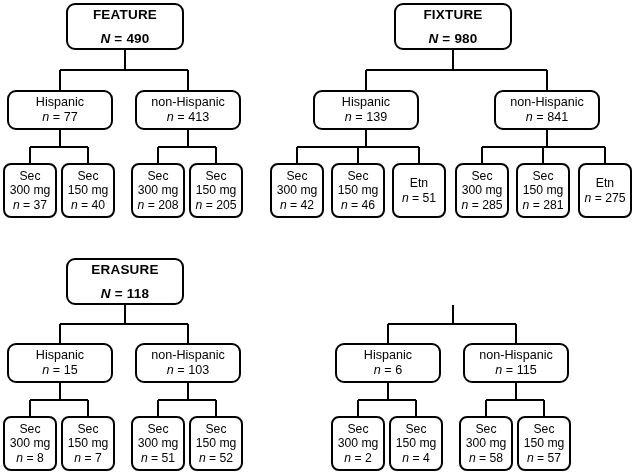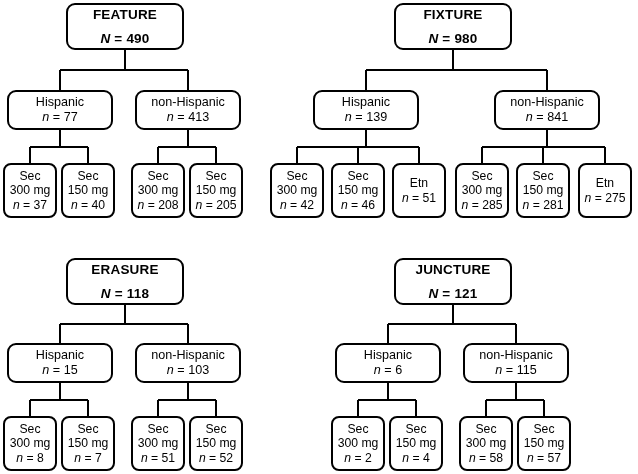--- a/index.html
+++ b/index.html
@@ -206,24 +206,20 @@
       <span class="line-1">Sec</span>
       <span class="line-2">300 mg</span>
       <span class="line-3"><span class="italic-n">n</span> = 51</span>
     </div>
     <div class="connector v-line" style="left: 214.8px; top: 400px; height: 16px;"></div>
     <div class="flow-box leaf" style="left: 189px; top: 416px; width: 54px; height: 55px;">
       <span class="line-1">Sec</span>
       <span class="line-2">150 mg</span>
       <span class="line-3"><span class="italic-n">n</span> = 52</span>
     </div>
-    <div class="flow-box root" style="left: 394px; top: 258px; width: 118px; height: 47px;">
-      <span class="line-1">JUNCTURE</span>
-      <span class="line-2"><span class="italic-n">N</span> = 121</span>
-    </div>
     <div class="connector v-line" style="left: 451.8px; top: 305px; height: 19px;"></div>
     <div class="connector h-line" style="left: 388px; top: 322.8px; width: 128px;"></div>
     <div class="connector v-line" style="left: 386.8px; top: 324px; height: 19px;"></div>
     <div class="flow-box strata" style="left: 335px; top: 343px; width: 106px; height: 40px;">
       <span class="line-1">Hispanic</span>
       <span class="line-2"><span class="italic-n">n</span> = 6</span>
     </div>
     <div class="connector v-line" style="left: 386.8px; top: 383px; height: 17px;"></div>
     <div class="connector h-line" style="left: 358px; top: 398.8px; width: 58px;"></div>
     <div class="connector v-line" style="left: 356.8px; top: 400px; height: 16px;"></div>

